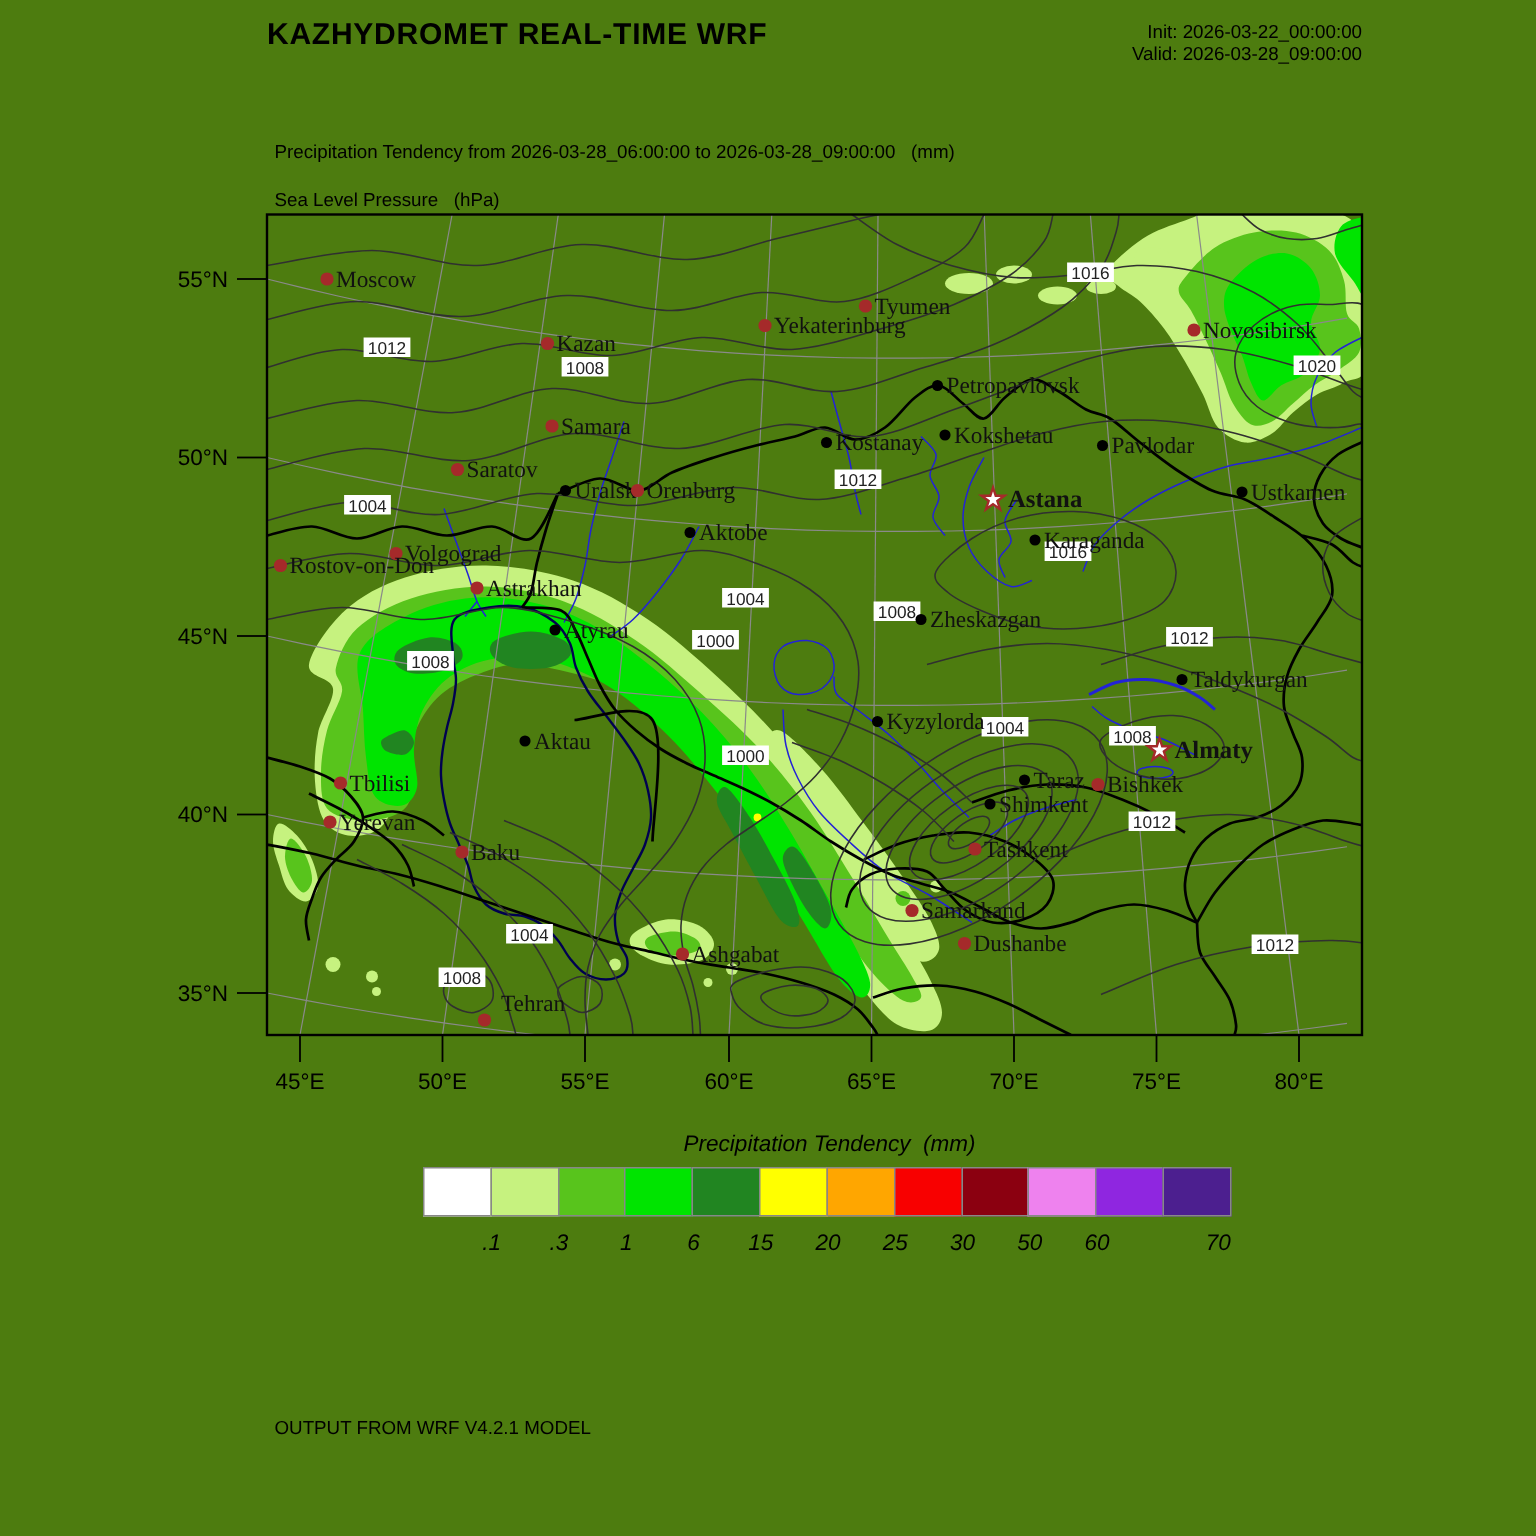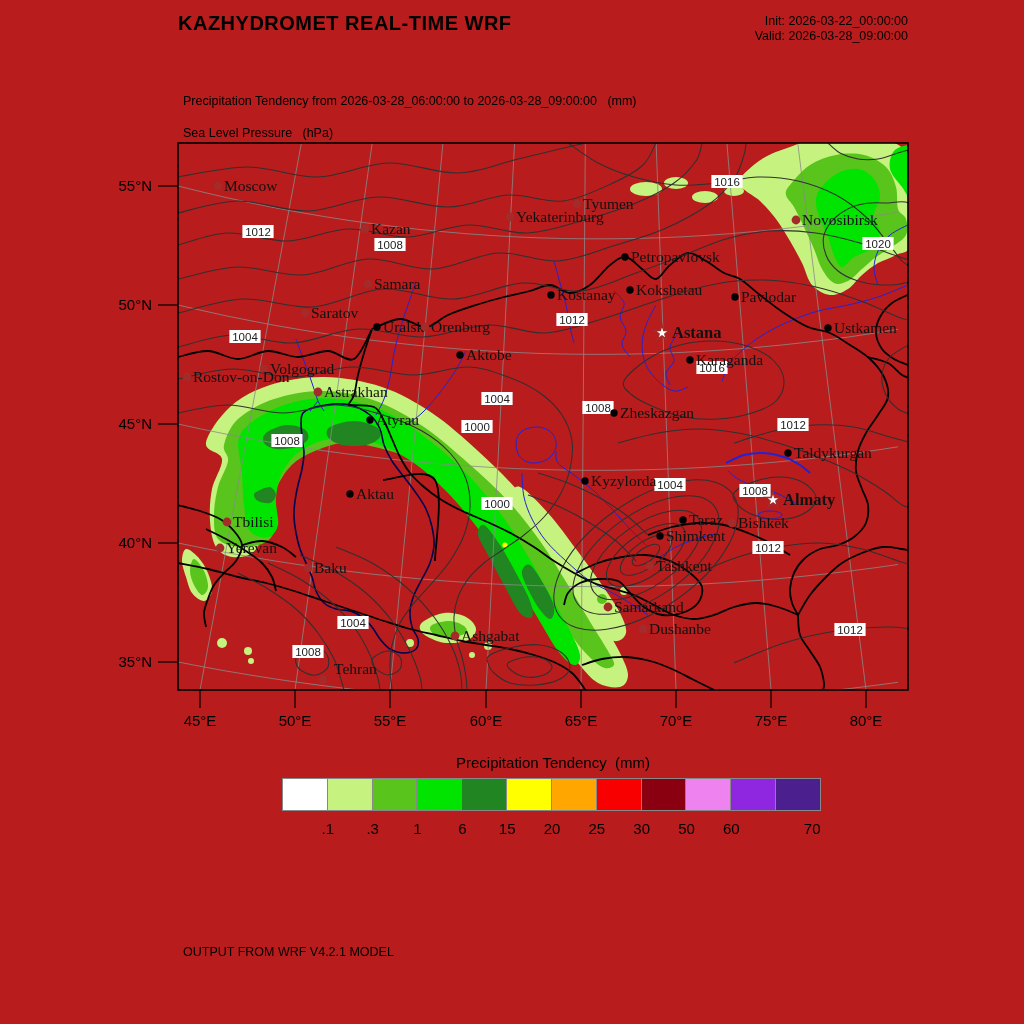--- a/index.html
+++ b/index.html
@@ -1,24 +1,24 @@
 <!DOCTYPE html>
 <html><head>
 <meta charset="utf-8">
 <style>
   html,body{margin:0;padding:0;background:#fff;}
-  .page{position:relative;width:1024px;height:1024px;background:#b91c1c;overflow:hidden;
+  .page{position:relative;width:1024px;height:1024px;background:#4d7c0f;overflow:hidden;
         font-family:"Liberation Sans",sans-serif;color:#000;}
   .title{position:absolute;left:178px;top:12px;font-size:20px;font-weight:bold;letter-spacing:.5px;white-space:pre;}
   .init,.valid{position:absolute;right:116px;width:260px;text-align:right;font-size:12.5px;white-space:pre;}
   .init{top:14px;} .valid{top:29px;}
   .sub1,.sub2{position:absolute;left:183px;font-size:12.5px;white-space:pre;text-align:center;}
   .sub1{top:94px;} .sub2{top:110px;margin-top:16px;}
   svg#map-svg{position:absolute;left:0;top:0;}
-  .legend{position:absolute;left:283px;top:754px;width:540px;}
+  .legend{position:absolute;left:283px;top:754px;width:540px;font-style:italic;}
   .legend-title{width:100%;text-align:center;font-size:15px;white-space:pre;}
   .legend-bar{position:absolute;top:24px;left:0;width:538px;height:33px;display:flex;}
   .legend-bar .cell{flex:1 1 0;border:1px solid #888;margin-left:-1px;}
   .legend-labels{position:absolute;top:66px;left:0;width:538px;height:20px;}
   .legend-labels span{position:absolute;transform:translateX(-50%);font-size:15px;}
   .foot1,.foot2{position:absolute;left:183px;font-size:12.5px;white-space:pre;}
   .foot1{top:945px;} .foot2{top:991px;}
 </style>
 </head>
 <body>

